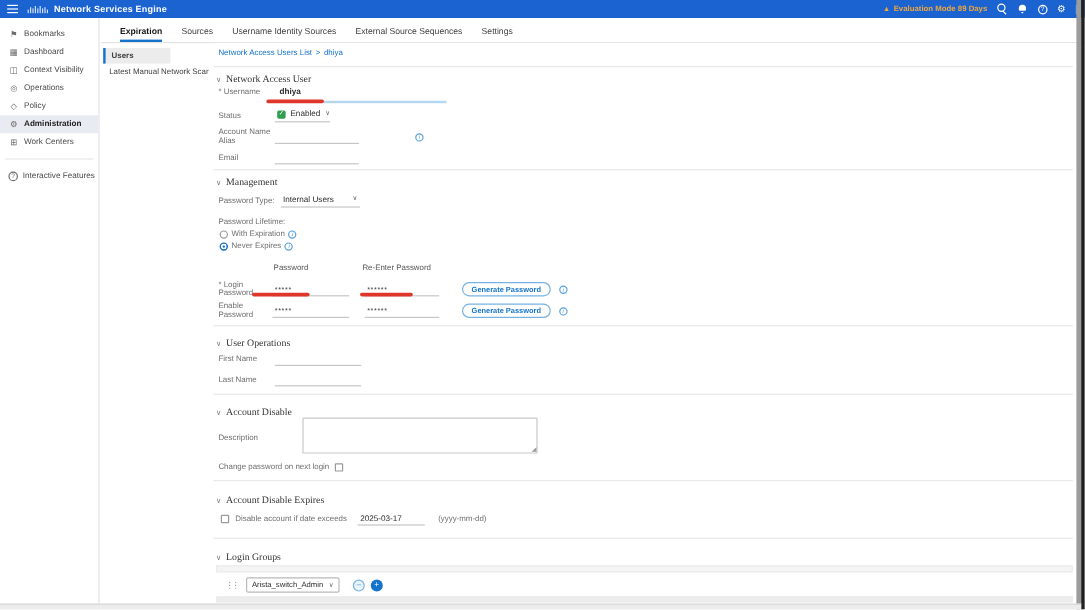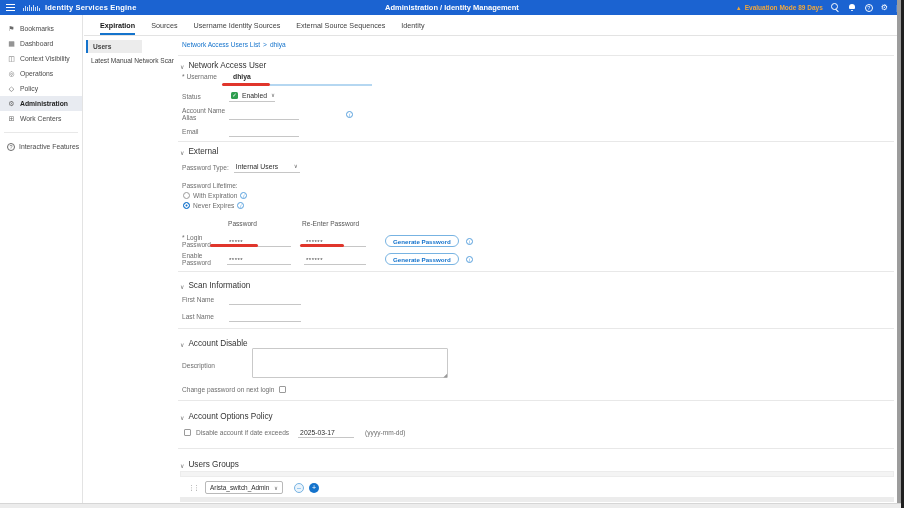--- a/index.html
+++ b/index.html
@@ -46,21 +46,21 @@
   .subnav-item { font-size:6.6px; color:#3f3f3f; padding:3px 5px; margin:1px 4px 1px 2px; cursor:pointer; white-space:nowrap; overflow:hidden; }
   .subnav-item.active { background:#ececec; border-left:2px solid #1473cc; font-weight:700; width:56px; }
 
   
   .content { position:absolute; left:178px; top:36px; width:719px; height:467px; background:#fff; }
   .row { position:absolute; display:flex; align-items:center; gap:3px; }
   .hr { position:absolute; left:0; width:716px; height:1px; background:#e8e8e8; }
   .crumb { font-size:6.6px; }
   .crumb a { color:#1473cc; text-decoration:none; cursor:pointer; }
   .crumb .cur { color:#1473cc; }
-  .sect-h { position:absolute; display:flex; align-items:flex-end; gap:4px; font-size:8.2px; color:#333; }
+  .sect-h { position:absolute; display:flex; align-items:center; gap:4px; font-size:8.2px; color:#333;font-family:Liberation Serif, serif; }
   .sect-h .chev { font-size:6px; color:#777; }
   .lbl { font-size:6.6px; color:#6e6e6e; }
   .val { font-size:6.8px; color:#2d2d2d; }
   .inp { border-bottom:1px solid #c6c6c6; height:11px; display:flex; align-items:flex-end; padding:0 2px 1px 2px; font-size:6.8px; color:#2d2d2d; }
   .usel { display:flex; gap:4px; align-items:center; border-bottom:1px solid #c6c6c6; height:12px; padding:0 2px 1px 2px; cursor:pointer; }
   .chevd { font-size:5.5px; color:#666; }
   .chk { width:7px; height:7px; min-width:7px; background:#2f9e4f; border-radius:1.5px; color:#fff; font-size:5.5px; line-height:7px; text-align:center; }
   .info { width:7px; height:7px; min-width:7px; border:1px solid #57a0dd; border-radius:50%; color:#57a0dd; font-size:5px; line-height:6px; text-align:center; font-style:italic; }
   .radio { width:7px; height:7px; min-width:7px; border:1px solid #9a9a9a; border-radius:50%; background:#fff; cursor:pointer; }
   .radio.sel { background:#1473cc; border-color:#1473cc; box-shadow:inset 0 0 0 1.5px #fff; }
@@ -98,22 +98,21 @@
       <i style="height:3px"></i>
         <i style="height:5px"></i>
         <i style="height:4px"></i>
         <i style="height:6px"></i>
         <i style="height:4px"></i>
         <i style="height:6px"></i>
         <i style="height:4px"></i>
         <i style="height:5px"></i>
         <i style="height:3px"></i>
     </div>
-    <div class="brand">Identity Services Engine</div>
-    <div class="page-title">Administration / Identity Management</div>
+    <div class="brand">Network Services Engine</div>
     <div class="topbar-right">
       <div class="eval">
         <span class="warn-tri">▲</span>
         <span>Evaluation Mode 89 Days</span>
       </div>
       <span class="tb-icon mag"></span>
       <span class="tb-icon bell"></span>
       <span class="circle-q">?</span>
       <span class="gearg">⚙</span>
       <span class="tb-sep">|</span>
@@ -155,21 +154,21 @@
       <span class="circle-q2">?</span>
       <span>Interactive Features</span>
     </div>
   </div>
 
   <div class="tabbar">
     <span class="tab active">Expiration</span>
     <span class="tab">Sources</span>
     <span class="tab">Username Identity Sources</span>
     <span class="tab">External Source Sequences</span>
-    <span class="tab">Identity</span>
+    <span class="tab">Settings</span>
   </div>
 
   <div class="subnav">
     <div style="height:2px"></div>
     <div class="subnav-item active">Users</div>
     <div class="subnav-item">Latest Manual Network Scan Res...</div>
   </div>
 
   <div class="content">
 
@@ -209,21 +208,21 @@
 
     <div class="row" style="top:90px;left:4px">
       <span class="lbl" style="width:44px">Email</span>
       <span class="inp" style="width:70px"></span>
     </div>
 
     <div class="hr" style="top:105px"></div>
 
     <div class="sect-h" style="top:111px;left:2px">
       <span class="chev">∨</span>
-      <span>External</span>
+      <span>Management</span>
     </div>
 
     <div class="row" style="top:125px;left:4px">
       <span class="lbl">Password Type:</span>
       <span class="usel" style="width:66px;margin-left:2px;justify-content:space-between">
         <span class="val">Internal Users</span>
         <span class="chevd">∨</span>
       </span>
     </div>
 
@@ -263,21 +262,21 @@
       <span class="inp masked" style="width:64px">*****</span>
       <span class="inp masked" style="width:62px;margin-left:10px">******</span>
       <span class="genbtn" style="margin-left:16px">Generate Password</span>
       <span class="info" style="margin-left:4px">i</span>
     </div>
 
     <div class="hr" style="top:235px"></div>
 
     <div class="sect-h" style="top:245px;left:2px">
       <span class="chev">∨</span>
-      <span>Scan Information</span>
+      <span>User Operations</span>
     </div>
     <div class="row" style="top:258px;left:4px">
       <span class="lbl" style="width:44px">First Name</span>
       <span class="inp" style="width:72px"></span>
     </div>
     <div class="row" style="top:275px;left:4px">
       <span class="lbl" style="width:44px">Last Name</span>
       <span class="inp" style="width:72px"></span>
     </div>
 
@@ -293,34 +292,34 @@
     <div class="txtarea" style="top:312px;left:74px;width:196px;height:30px"></div>
     <div class="row" style="top:350px;left:4px">
       <span class="lbl">Change password on next login</span>
       <span class="cb" style="margin-left:2px"></span>
     </div>
 
     <div class="hr" style="top:364px"></div>
 
     <div class="sect-h" style="top:376px;left:2px">
       <span class="chev">∨</span>
-      <span>Account Options Policy</span>
+      <span>Account Disable Expires</span>
     </div>
     <div class="row" style="top:391px;left:6px">
       <span class="cb"></span>
       <span class="lbl" style="margin-left:2px">Disable account if date exceeds</span>
       <span class="inp" style="width:56px;margin-left:6px">2025-03-17</span>
       <span class="lbl" style="margin-left:8px">(yyyy-mm-dd)</span>
     </div>
 
     <div class="hr" style="top:412px"></div>
 
     <div class="sect-h" style="top:424px;left:2px">
       <span class="chev">∨</span>
-      <span>Users Groups</span>
+      <span>Login Groups</span>
     </div>
     <div class="graybar" style="top:435px;height:6px"></div>
     <div class="row" style="top:445px;left:10px">
       <span class="drag">⋮⋮</span>
       <span class="gsel" style="margin-left:4px">
         <span>Arista_switch_Admin</span>
         <span class="chevd">∨</span>
       </span>
       <span class="rmbtn" style="margin-left:8px">–</span>
       <span class="addbtn" style="margin-left:2px">+</span>

